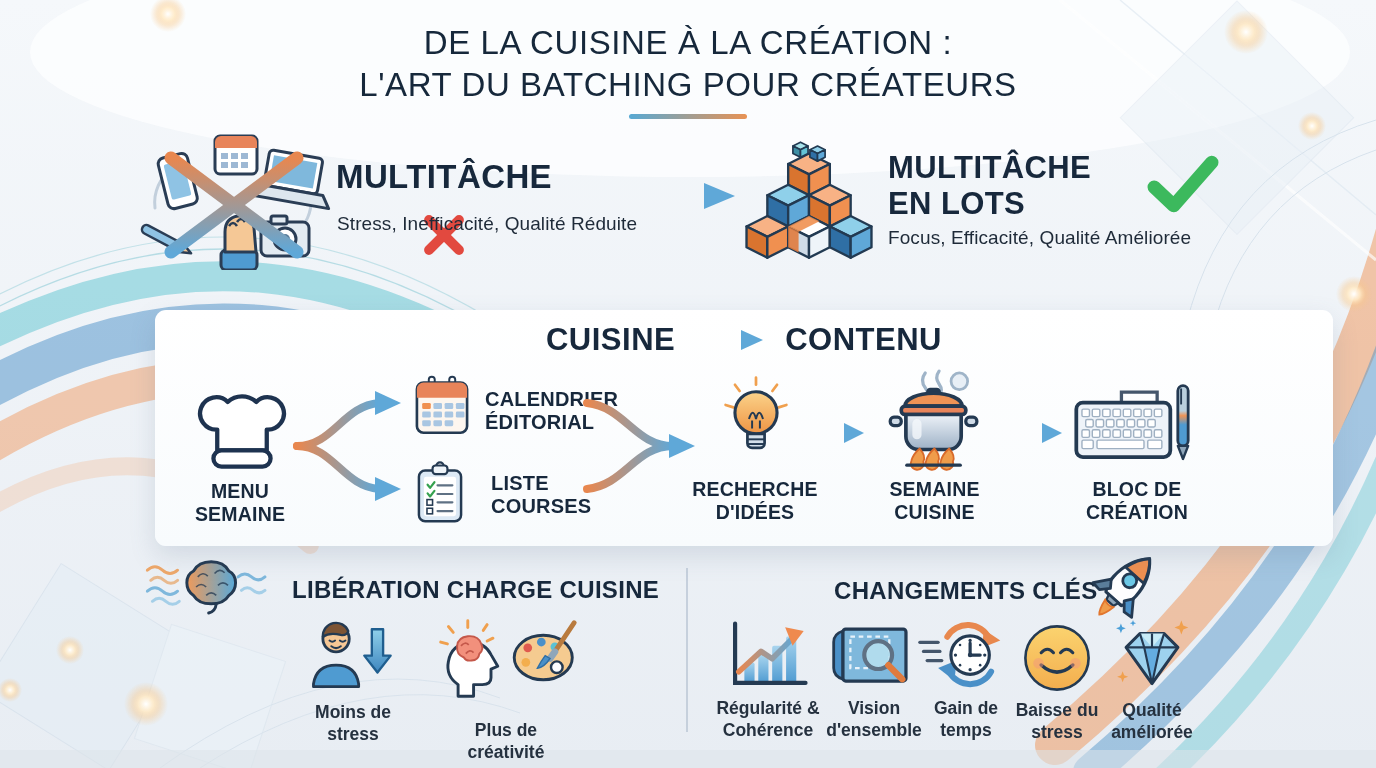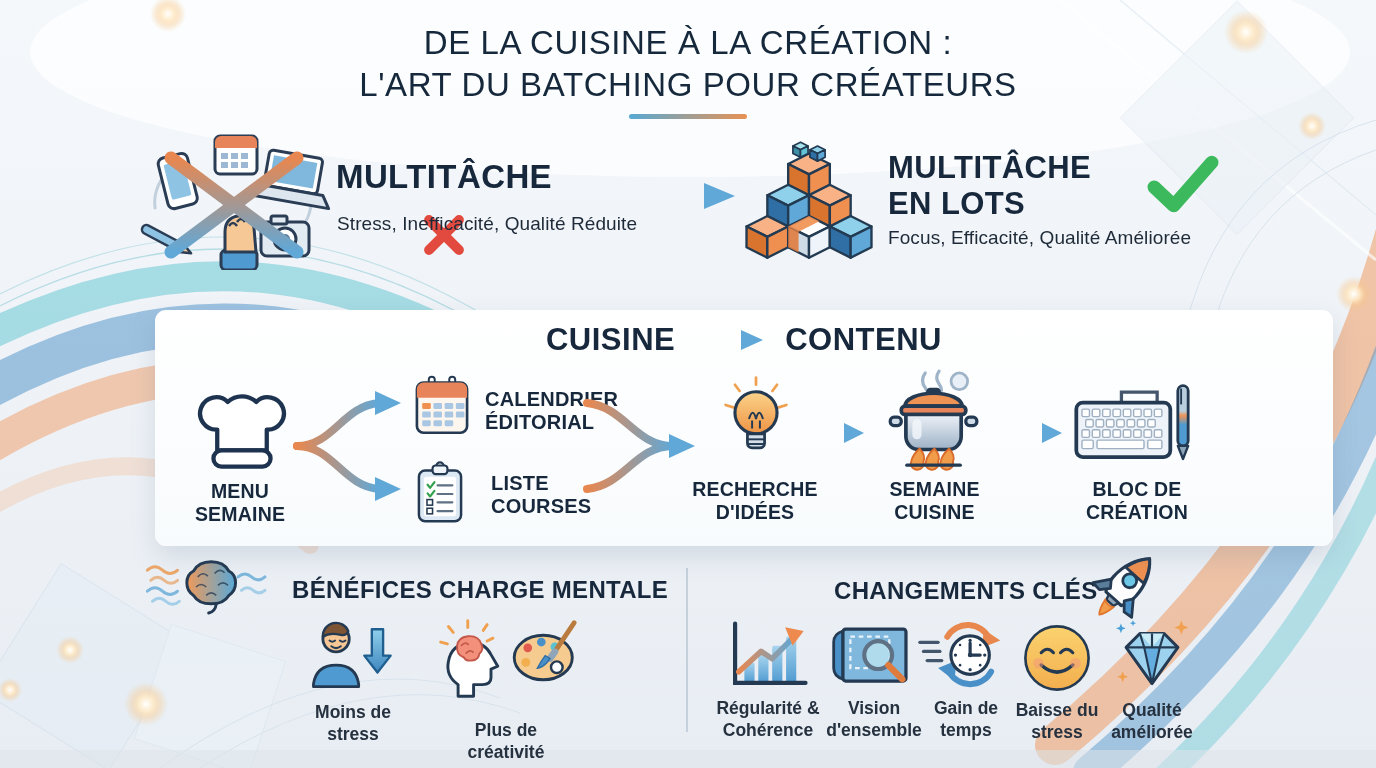--- a/index.html
+++ b/index.html
@@ -408,21 +408,21 @@
         <g stroke="#243A52" stroke-width="2" fill="none" opacity="0.75">
           <path d="M14,20 q6,-7 12,-1"></path>
             <path d="M12,32 q6,-6 12,0"></path>
             <path d="M24,42 q6,-6 12,0"></path>
           <path d="M34,16 q6,-7 12,-1"></path>
             <path d="M38,30 q6,-6 12,0"></path>
         </g>
         <path d="M36,52 q-1,9 -9,11" stroke="#243A52" stroke-width="3.5" fill="none" stroke-linecap="round"></path>
       </g>
     </svg>
-    <div class="abs col-heading" style="left:292px;top:576px;">BÉNÉFICES CHARGE MENTALE</div>
+    <div class="abs col-heading" style="left:292px;top:576px;">LIBÉRATION CHARGE CUISINE</div>
 
     <div class="abs benefit-item" style="left:285px;top:618px;width:136px;">
       <svg width="96" height="80" viewBox="0 0 100 85">
         <circle cx="32" cy="22" r="14" fill="#F6C795" stroke="#243A52" stroke-width="3"></circle>
         <path d="M18,20 a14,14 0 0 1 27,-6 q-2,5 -8,4 q-12,-3 -19,2 z" fill="#7D5434" stroke="#243A52" stroke-width="2.5" stroke-linejoin="round"></path>
         <path d="M25,24 q3,2.5 6,0 M36,24 q3,2.5 6,0" stroke="#243A52" stroke-width="2" fill="none" stroke-linecap="round"></path>
         <path d="M27,30 q5,4 10,0" stroke="#243A52" stroke-width="2.2" fill="none" stroke-linecap="round"></path>
         <path d="M8,70 q3,-20 24,-20 q21,0 24,20 v3 h-48 z" fill="#4F9BD1" stroke="#243A52" stroke-width="3" stroke-linejoin="round"></path>
         <path d="M70,12 h12 v28 h8 l-14,18 -14,-18 h8 z" fill="url(#g-bluev)" stroke="#1F5E8F" stroke-width="2.5" stroke-linejoin="round"></path>
       </svg>

